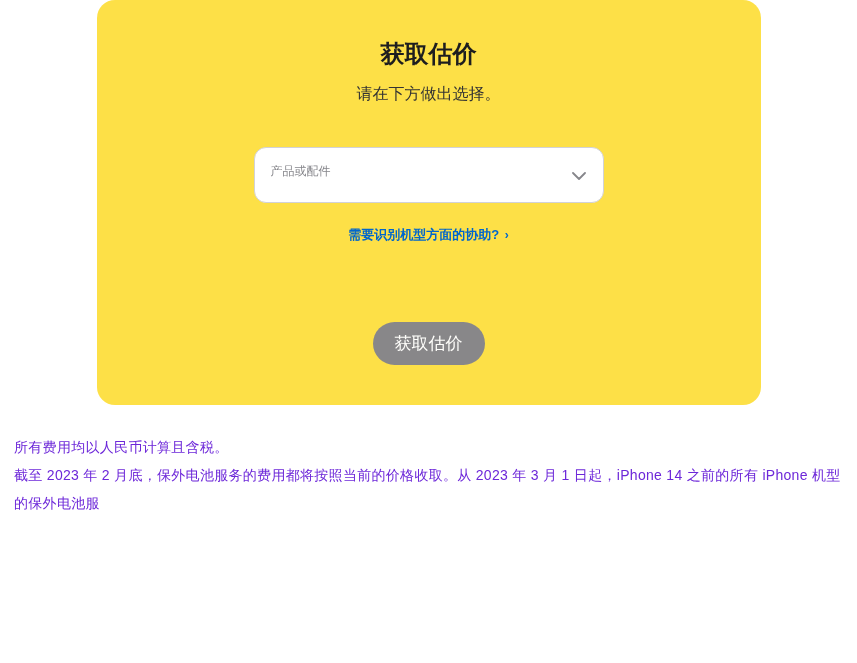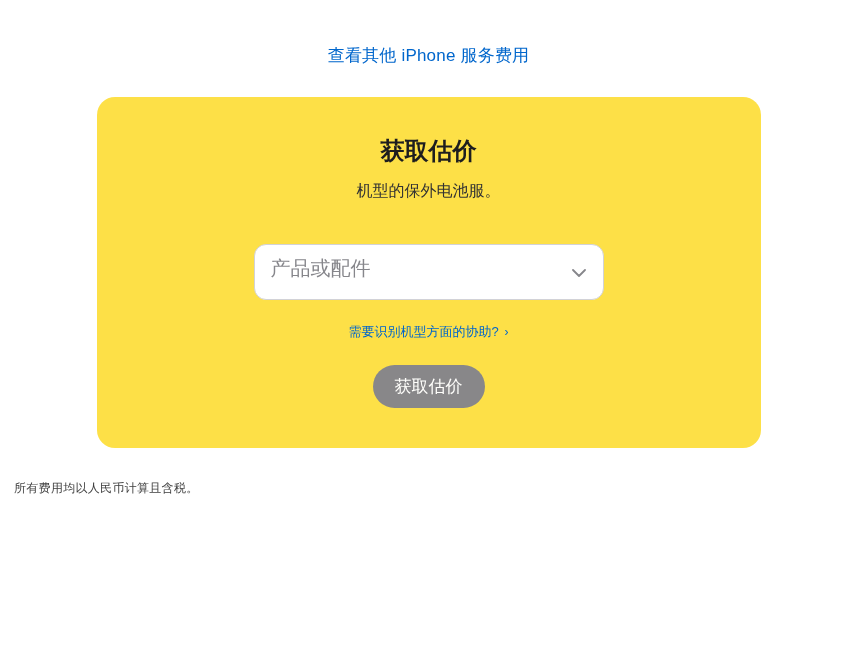--- a/index.html
+++ b/index.html
@@ -52,39 +52,40 @@
       width: 350px;
       margin: 0 auto 22px auto;
     }
     .select-box {
       width: 100%;
       height: 56px;
       background: #fff;
       border: 1px solid #d2d2d7;
       border-radius: 12px;
       padding: 0 48px 8px 16px;
-      font-size: 20px;
+      font-size: 12px;
       color: #86868b;
       text-align: left;
       cursor: pointer;
       display: flex;
       align-items: center;
       appearance: none;
     }
     .chevron {
       position: absolute;
       right: 18px;
       top: 50%;
       transform: translateY(-50%);
       pointer-events: none;
       color: #86868b;
     }
     .help-link {
       margin-top: 0px;
-      margin-bottom: 24px;
+      margin-bottom: 78px;
+      font-weight: bold;
     }
     .help-link a {
       color: #0066cc;
       text-decoration: none;
       font-size: 13px;
     }
     .help-link .arrow {
       font-size: 12px;
       margin-left: 2px;
     }
@@ -96,37 +97,34 @@
       padding: 10px 22px;
       font-size: 17px;
       cursor: pointer;
       opacity: 0.98;
     }
     .footer-text {
       margin-top: 28px;
       padding: 0 2px;
     }
     .footer-text p {
-      font-size: 12px;
-      color: #404040;
+      font-size: 14px;
+      color: #6d28d9;
       line-height: 2;
       letter-spacing: 0.3px;
     }
   </style>
 </head>
 <body>
 
 <div class="container">
-  <div class="top-link">
-    <a href="#">查看其他 iPhone 服务费用</a>
-  </div>
 
   <div class="card">
     <div class="card-title">获取估价</div>
-    <div class="card-subtitle">机型的保外电池服。</div>
+    <div class="card-subtitle">请在下方做出选择。</div>
 
     <div class="select-wrapper">
       <div class="select-box">产品或配件</div>
       <span class="chevron">
         <svg width="14" height="8" viewBox="0 0 14 8" fill="none">
             <path d="M1 1L7 7L13 1" stroke="#86868b" stroke-width="1.8" stroke-linecap="round" stroke-linejoin="round"></path>
           </svg>
       </span>
     </div>
 
@@ -136,14 +134,18 @@
         <span>需要识别机型方面的协助?</span>
         <span class="arrow">›</span>
       </a>
     </div>
 
     <button class="submit-btn">获取估价</button>
   </div>
 
   <div class="footer-text">
     <p>所有费用均以人民币计算且含税。</p>
+    <p>
+      <span>截至 2023 年 2 月底，保外电池服务的费用都将按照当前的价格收取。从 2023 年 3 月 1 日起，iPhone 14 之前的所有 iPhone 机型的保外电池服</span><br>
+      
+    </p>
   </div>
 </div>
 
 </body></html>

